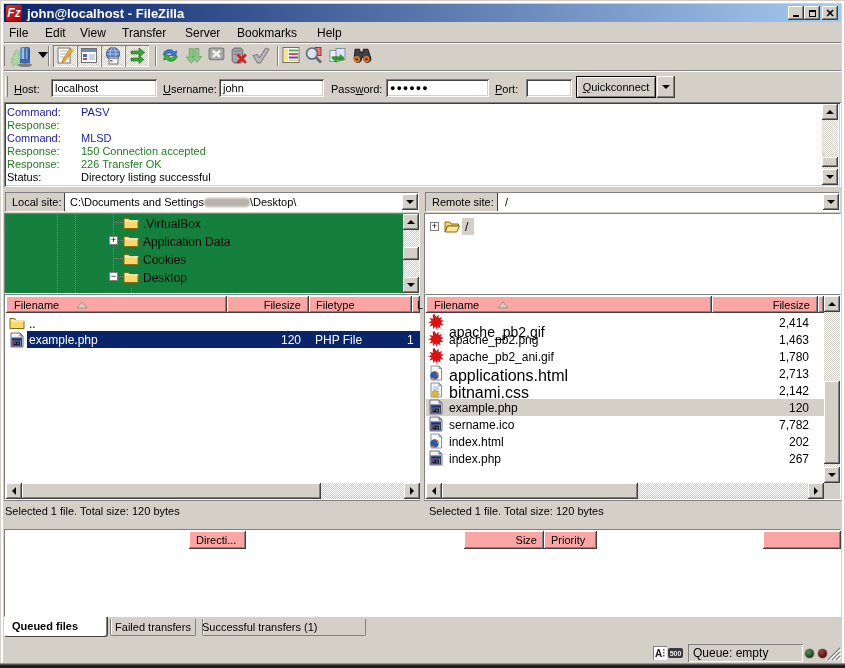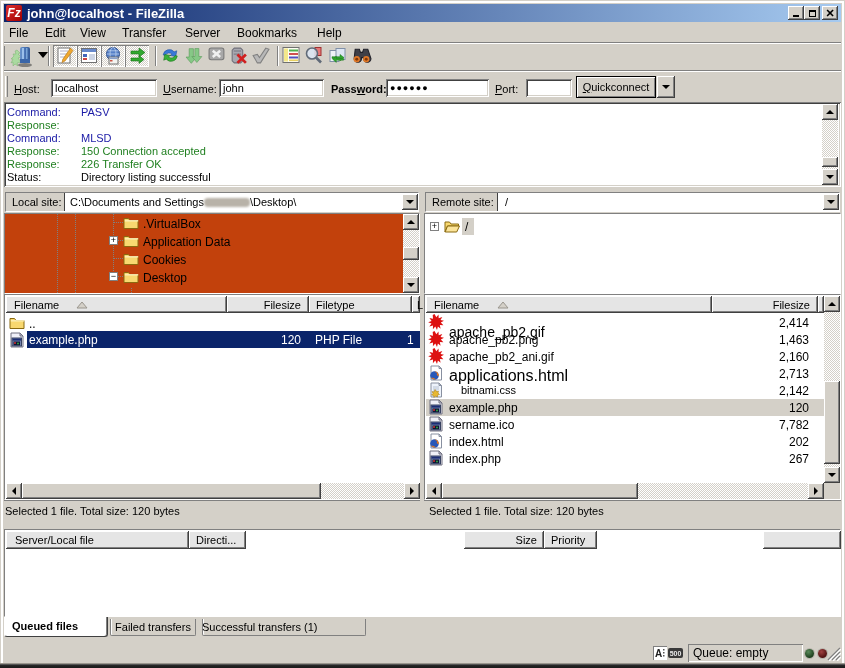--- a/index.html
+++ b/index.html
@@ -2,21 +2,21 @@
 <html><head>
 <meta charset="utf-8">
 <style>
 * { margin:0; padding:0; box-sizing:border-box; }
 html,body { width:845px; height:668px; overflow:hidden; }
 body { font-family:"Liberation Sans", sans-serif; background:#d4d0c8; position:relative; font-size:11px; color:#000; }
 .abs { position:absolute; }
 .sunken2 { background:#fff; box-shadow: inset 1px 1px 0 #808080, inset -1px -1px 0 #fff, inset 2px 2px 0 #404040, inset -2px -2px 0 #d4d0c8; }
 .sunken1 { box-shadow: inset 1px 1px 0 #808080, inset -1px -1px 0 #fff; }
 .raised2 { background:#d4d0c8; box-shadow: inset -1px -1px 0 #404040, inset 1px 1px 0 #fff, inset -2px -2px 0 #808080, inset 2px 2px 0 #d4d0c8; }
-.hdrbtn { background:#e5e5e5; box-shadow: inset -1px -1px 0 #404040, inset 1px 1px 0 #fff, inset -2px -2px 0 #808080; }
+.hdrbtn { background:#fca5a5; box-shadow: inset -1px -1px 0 #404040, inset 1px 1px 0 #fff, inset -2px -2px 0 #808080; }
 .dither { background-image: repeating-conic-gradient(#ffffff 0% 25%, #d4d0c8 0% 50%); background-size:2px 2px; }
 .vsep { width:2px; border-left:1px solid #808080; border-right:1px solid #fff; }
 .tri-up { width:0; height:0; border-left:4px solid transparent; border-right:4px solid transparent; border-bottom:4px solid #000; }
 .tri-dn { width:0; height:0; border-left:4px solid transparent; border-right:4px solid transparent; border-top:4px solid #000; }
 .tri-lf { width:0; height:0; border-top:4px solid transparent; border-bottom:4px solid transparent; border-right:4px solid #000; }
 .tri-rt { width:0; height:0; border-top:4px solid transparent; border-bottom:4px solid transparent; border-left:4px solid #000; }
 .ctr { display:flex; align-items:center; justify-content:center; }
 </style>
 </head>
 <body>
@@ -177,21 +177,21 @@
 <div id="qc" class="abs" style="left:4px;top:72px;width:837px;height:30px;">
   <div class="abs" style="left:1px;top:4px;width:3px;height:21px;border-left:1px solid #fff;border-right:1px solid #808080;"></div>
   <div class="abs" style="left:10px;top:11px;"><u>H</u>ost:</div>
   <div class="abs sunken2" style="left:47px;top:7px;width:106px;height:18px;">
       <div class="abs" style="left:4px;top:3px;">localhost</div>
     </div>
   <div class="abs" style="left:159px;top:11px;"><u>U</u>sername:</div>
   <div class="abs sunken2" style="left:215px;top:7px;width:105px;height:18px;">
       <div class="abs" style="left:4px;top:3px;">john</div>
     </div>
-  <div class="abs" style="left:327px;top:11px;font-weight:bold;">Pass<u>w</u>ord:</div>
+  <div class="abs" style="left:327px;top:11px;">Pass<u>w</u>ord:</div>
   <div class="abs sunken2" style="left:382px;top:7px;width:103px;height:18px;">
       <div class="abs" style="left:4px;top:4px;font-size:9px;letter-spacing:1px;">●●●●●●</div>
     </div>
   <div class="abs" style="left:491px;top:11px;"><u>P</u>ort:</div>
   <div class="abs sunken2" style="left:522px;top:7px;width:46px;height:18px;"></div>
   <div class="abs" style="left:572px;top:4px;width:80px;height:22px;border:1px solid #000;background:#d4d0c8;box-shadow:inset 1px 1px 0 #fff, inset -1px -1px 0 #808080;"></div>
   <div class="abs" style="left:572px;top:9px;width:80px;text-align:center;"><u>Q</u>uickconnect</div>
   <div class="abs raised2 ctr" style="left:653px;top:4px;width:18px;height:22px;">
       <div class="tri-dn" style="border-top-color:#000;"></div>
     </div>
@@ -236,21 +236,21 @@
     <div class="abs" style="left:71px;top:0;width:342px;height:18px;background:#fff;border-left:1px solid #404040;"></div>
     <div class="abs" style="left:79px;top:3px;">/</div>
     <div class="abs raised2 ctr" style="left:397px;top:1px;width:16px;height:16px;">
         <div class="tri-dn"></div>
       </div>
   </div>
 </div>
 
 <div id="trees" class="abs" style="left:0;top:213px;width:845px;height:81px;">
 
-  <div class="abs" style="left:4px;top:0;width:416px;height:81px;border:1px solid #808080;border-right-color:#fff;border-bottom-color:#fff;background:#c2410c;">
+  <div class="abs" style="left:4px;top:0;width:416px;height:81px;border:1px solid #808080;border-right-color:#fff;border-bottom-color:#fff;background:#15803d;">
     <div class="abs" style="left:52px;top:0;width:1px;height:79px;border-left:1px dotted #808080;"></div>
     <div class="abs" style="left:70px;top:0;width:1px;height:79px;border-left:1px dotted #808080;"></div>
     <div class="abs" style="left:108px;top:0;width:1px;height:65px;border-left:1px dotted #808080;"></div>
     <div class="abs" style="left:126px;top:74px;width:1px;height:5px;border-left:1px dotted #808080;"></div>
 
     <div class="abs" style="left:108px;top:8px;width:10px;height:1px;border-top:1px dotted #808080;"></div>
     <svg class="abs" style="left:118px;top:1px;" width="16" height="16" viewBox="0 0 16 16">
         <path d="M1 3.5 h4.5 l1.5 2 h8 v8 h-14 z" fill="#f8d870" stroke="#8a6a10"></path>
         <path d="M1.8 5.8 h13.4" stroke="#fdf0b8" stroke-width="1.4"></path>
       </svg>
@@ -373,37 +373,37 @@
       <div class="abs" style="right:31px;top:21px;font-size:12px;">2,414</div>
     <svg class="abs" style="left:3px;top:36px;" width="16" height="16" viewBox="0 0 16 16">
         <path d="M6.5 0 l1.8 3.2 2.2 -2.7 0.2 3.7 3.6 -1.2 -1.8 3 3.5 0.8 -3.2 1.7 2.6 2.8 -3.6 -0.3 0.8 3.8 -2.7 -2.4 -0.9 3.6 -1.7 -3.4 -2.4 2.6 0.1 -3.6 -3.7 0.9 2.2 -2.9 -3.3 -1.3 3.4 -1.3 -2.2 -2.9 3.6 0.6 -0.3 -3.7 z" fill="#dd1111"></path>
       </svg>
     <div class="abs" style="left:24px;top:38px;font-size:12px;">apache_pb2.png</div>
       <div class="abs" style="right:31px;top:38px;font-size:12px;">1,463</div>
     <svg class="abs" style="left:3px;top:53px;" width="16" height="16" viewBox="0 0 16 16">
         <path d="M6.5 0 l1.8 3.2 2.2 -2.7 0.2 3.7 3.6 -1.2 -1.8 3 3.5 0.8 -3.2 1.7 2.6 2.8 -3.6 -0.3 0.8 3.8 -2.7 -2.4 -0.9 3.6 -1.7 -3.4 -2.4 2.6 0.1 -3.6 -3.7 0.9 2.2 -2.9 -3.3 -1.3 3.4 -1.3 -2.2 -2.9 3.6 0.6 -0.3 -3.7 z" fill="#dd1111"></path>
       </svg>
     <div class="abs" style="left:24px;top:55px;font-size:12px;">apache_pb2_ani.gif</div>
-      <div class="abs" style="right:31px;top:55px;font-size:12px;">2,160</div>
+      <div class="abs" style="right:31px;top:55px;font-size:12px;">1,780</div>
     <svg class="abs" style="left:3px;top:70px;" width="16" height="16" viewBox="0 0 16 16">
         <path d="M3 1 h8 l2.5 2.5 v11.5 h-10.5 z" fill="#fff" stroke="#8890a0"></path>
         <path d="M11 1 l2.5 2.5 h-2.5 z" fill="#d0d4e0" stroke="#8890a0"></path>
         <circle cx="6.5" cy="10.5" r="4.3" fill="#2858b8"></circle>
         <path d="M6.5 6.2 a4.3 4.3 0 0 1 4.2 5.2 l-2 -1.4 0.4 -1.8 -1.8 -1.2 z" fill="#e87818"></path>
         <path d="M3 12.5 a4.3 4.3 0 0 0 5 1.8 l-2.4 -1.2 z" fill="#e87818"></path>
       </svg>
     <div class="abs" style="left:24px;top:72px;font-size:16px;">applications.html</div>
       <div class="abs" style="right:31px;top:72px;font-size:12px;">2,713</div>
     <svg class="abs" style="left:3px;top:87px;" width="16" height="16" viewBox="0 0 16 16">
         <path d="M3 1 h8 l2.5 2.5 v11.5 h-10.5 z" fill="#eef3fb" stroke="#8890a0"></path>
         <path d="M11 1 l2.5 2.5 h-2.5 z" fill="#d0d4e0" stroke="#8890a0"></path>
         <path d="M5 5 h6 M5 7 h6 M5 9 h4" stroke="#a8b4c8" stroke-width="0.8"></path>
         <path d="M7 7.5 l1.5 2 2 -0.5 -0.5 2 1.5 1.5 -2 .5 0 2 -2 -1 -1.5 1.5 -0.5 -2 -2 -0.5 1.5 -1.5 -1 -2 2 0.5 z" fill="#e8b830" stroke="#a07810" stroke-width="0.5"></path>
       </svg>
-    <div class="abs" style="left:24px;top:89px;font-size:11px;margin-left:12px;">bitnami.css</div>
+    <div class="abs" style="left:24px;top:89px;font-size:16px;">bitnami.css</div>
       <div class="abs" style="right:31px;top:89px;font-size:12px;">2,142</div>
     <svg class="abs" style="left:3px;top:104px;" width="16" height="16" viewBox="0 0 16 16">
         <path d="M2 1 h9 l3 3 v11 h-12 z" fill="#f0f0f8" stroke="#707080"></path>
         <path d="M11 1 l3 3 h-3 z" fill="#c8c8d8" stroke="#707080"></path>
         <rect x="3" y="6" width="9.5" height="8" fill="#7484ac" stroke="#384260"></rect>
         <rect x="3.6" y="6.6" width="8.3" height="2" fill="#1c2c74"></rect>
         <rect x="4.5" y="9.5" width="6.5" height="3.8" fill="#0c1434"></rect>
         <circle cx="6" cy="11" r="1" fill="#d03030"></circle>
         <circle cx="9" cy="11.5" r="1" fill="#30a040"></circle>
       </svg>
@@ -460,23 +460,20 @@
       </div>
     <div class="abs" style="left:399px;top:188px;width:16px;height:16px;background:#d4d0c8;"></div>
   </div>
   <div class="abs" style="left:424px;top:206px;width:417px;height:23px;background:#d4d0c8;border-top:1px solid #808080;">
       <span class="abs" style="left:5px;top:4px;">Selected 1 file. Total size: 120 bytes</span>
     </div>
 </div>
 
 <div id="queue" class="abs" style="left:0;top:529px;width:845px;height:110px;">
   <div class="abs" style="left:4px;top:0;width:837px;height:88px;border:1px solid #808080;border-right-color:#fff;border-bottom-color:#fff;background:#fff;">
-    <div class="abs hdrbtn" style="left:1px;top:1px;width:183px;height:18px;">
-        <span class="abs" style="left:9px;top:3px;">Server/Local file</span>
-      </div>
     <div class="abs hdrbtn" style="left:184px;top:1px;width:57px;height:18px;">
         <span class="abs" style="left:7px;top:3px;">Directi...</span>
       </div>
     <div class="abs hdrbtn" style="left:459px;top:1px;width:80px;height:18px;">
         <span class="abs" style="right:7px;top:3px;">Size</span>
       </div>
     <div class="abs hdrbtn" style="left:539px;top:1px;width:53px;height:18px;">
         <span class="abs" style="left:7px;top:3px;">Priority</span>
       </div>
     <div class="abs hdrbtn" style="left:758px;top:1px;width:78px;height:18px;"></div>

